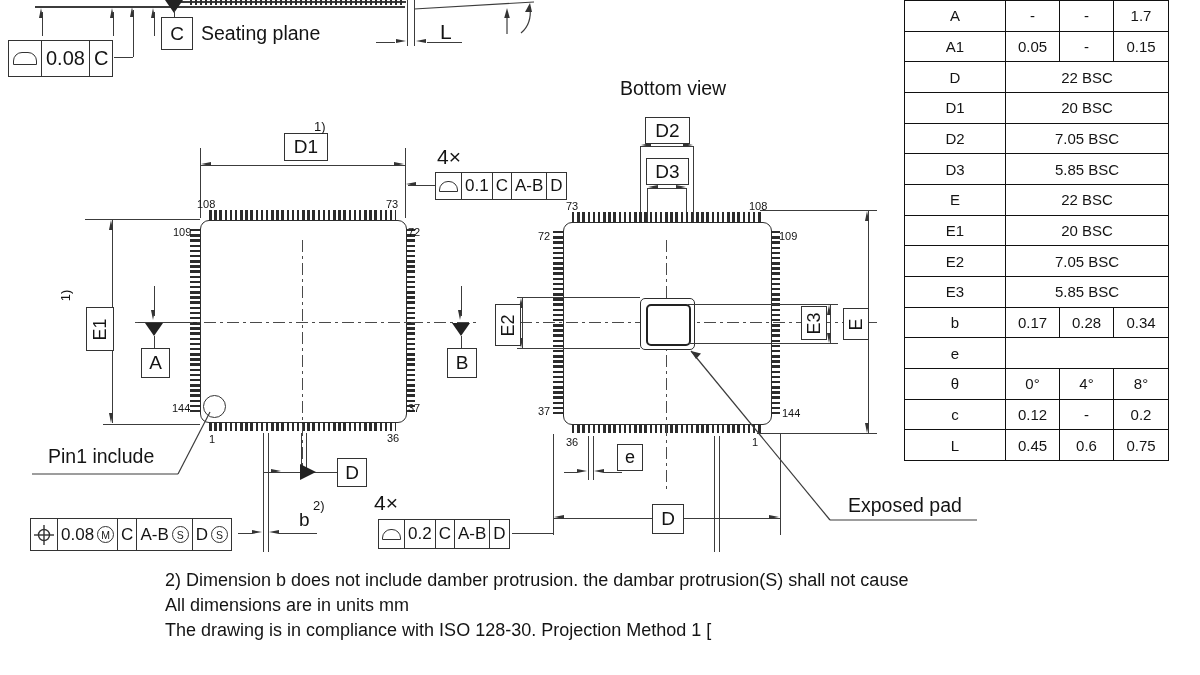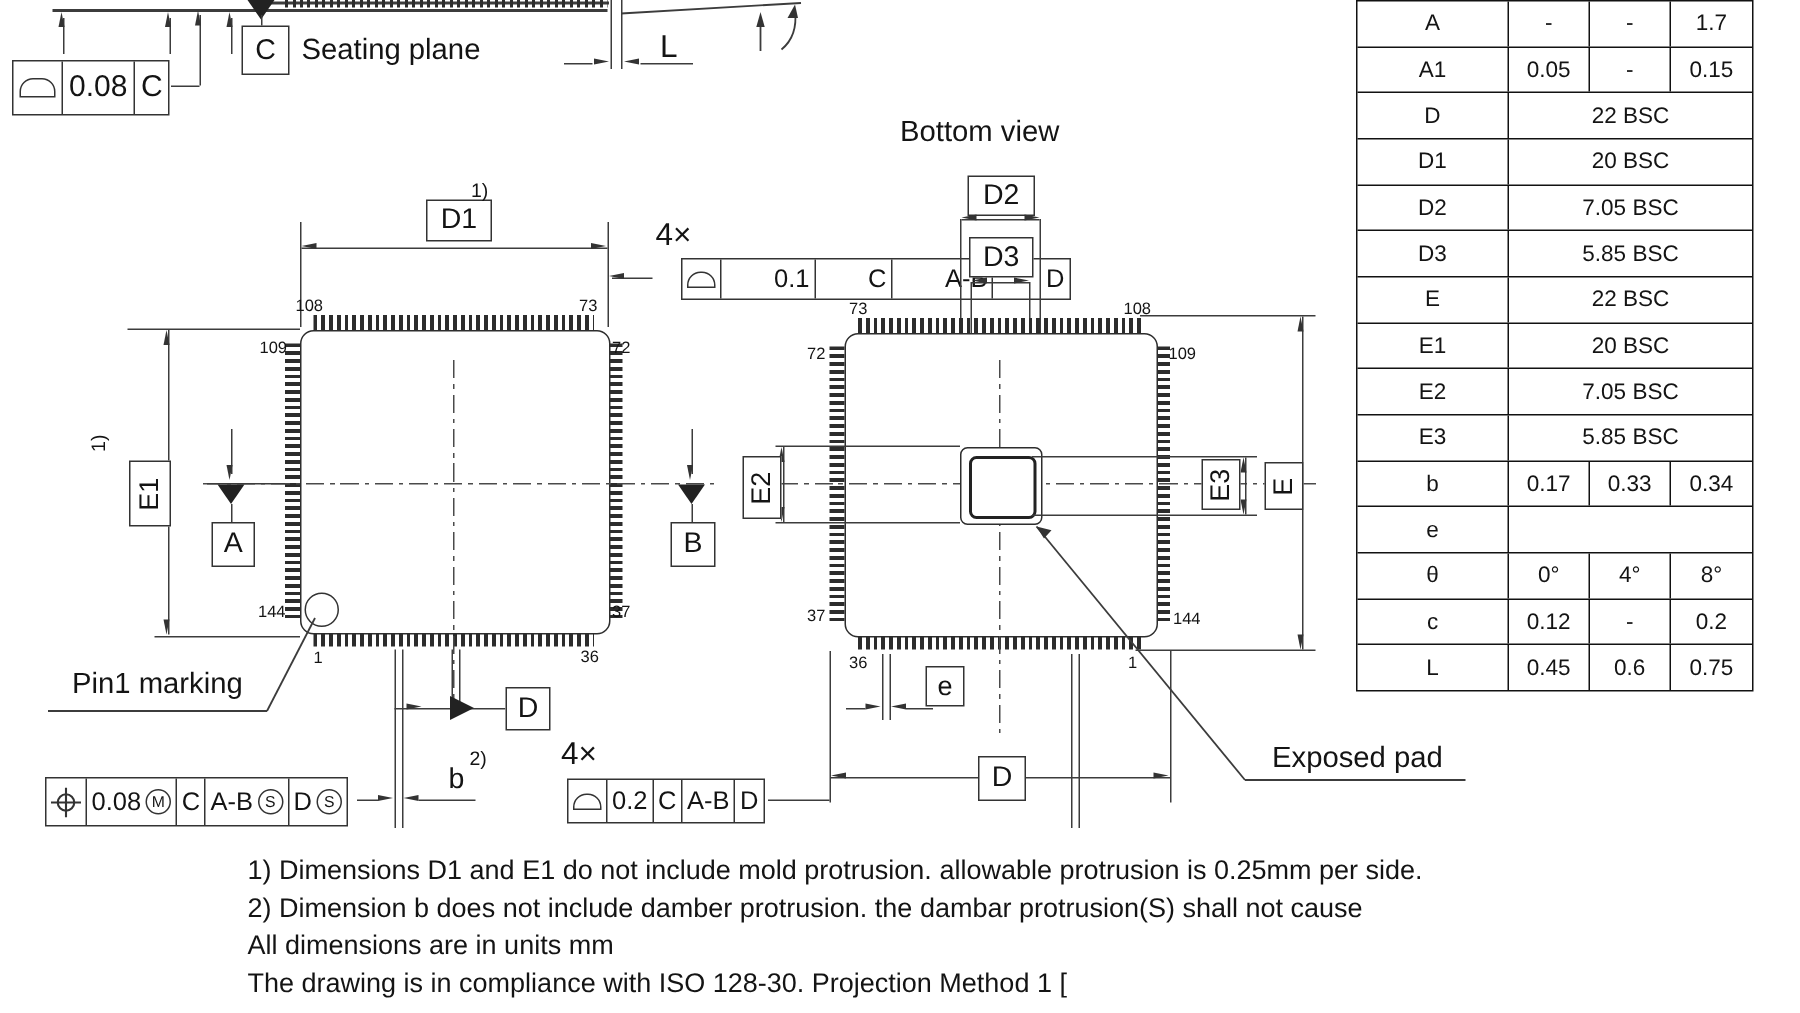--- a/index.html
+++ b/index.html
@@ -97,21 +97,21 @@
   <div class="ln" style="left:405px;top:148px;width:1px;height:70px;"></div>
   <div class="ln" style="left:201px;top:165px;width:204px;height:1px;"></div>
   <div class="ar ar-l" style="left:201px;top:162.2px;"></div>
   <div class="ar ar-r" style="left:394px;top:162.2px;"></div>
   <div class="bx" style="left:284px;top:133px;width:42px;height:26px;">
     <span>D1</span>
   </div>
   <div class="txt t13" style="left:314px;top:119px;">1)</div>
 
   <div class="txt t21" style="left:437px;top:145px;">4×</div>
-  <div class="fcf" style="left:454px;top:172px;height:26px;gap:32px;">
+  <div class="fcf" style="left:435px;top:172px;height:26px;">
     <div class="cell">
         <div class="halfdisc"></div>
       </div>
     <div class="cell">0.1</div>
     <div class="cell">C</div>
     <div class="cell">A-B</div>
     <div class="cell">D</div>
   </div>
   <div class="ln" style="left:408px;top:185px;width:27px;height:1px;"></div>
   <div class="ar ar-l" style="left:406px;top:182.2px;"></div>
@@ -155,21 +155,21 @@
 
   <div class="ln" style="left:461px;top:286px;width:1px;height:30px;"></div>
   <div class="ar ar-d" style="left:458.2px;top:310px;"></div>
   <div class="tri tri-dn" style="left:452px;top:323px;"></div>
   <div class="ln" style="left:461px;top:336px;width:1px;height:12px;"></div>
   <div class="bx" style="left:447px;top:348px;width:28px;height:28px;">
     <span>B</span>
   </div>
 
   <div style="position:absolute;left:203px;top:395px;width:21px;height:21px;border:1.6px solid #333;border-radius:50%;background:#fff;"></div>
-  <div class="txt t19" style="left:48px;top:445px;">Pin1 marking</div>
+  <div class="txt t19" style="left:48px;top:445px;">Pin1 include</div>
 
   <div class="ln" style="left:263px;top:433px;width:1px;height:119px;"></div>
   <div class="ln" style="left:268px;top:433px;width:1px;height:119px;"></div>
   <div class="ln" style="left:301px;top:433px;width:1px;height:39px;"></div>
   <div class="ln" style="left:306px;top:433px;width:1px;height:39px;"></div>
 
   <div class="ln" style="left:263px;top:472px;width:74px;height:1px;"></div>
   <div class="ar ar-r" style="left:271px;top:469.2px;"></div>
   <div class="tri tri-rt" style="left:300px;top:464px;"></div>
   <div class="bx" style="left:337px;top:458px;width:28px;height:27px;">
@@ -199,21 +199,21 @@
     <div class="cell">
       <span>A-B</span>
       <span class="circ">S</span>
     </div>
     <div class="cell">
       <span>D</span>
       <span class="circ">S</span>
     </div>
   </div>
 
-  <div class="txt t19" style="left:600px;top:77px;">Bottom view</div>
+  <div class="txt t19" style="left:620px;top:77px;">Bottom view</div>
 
   <div class="bx" style="left:645px;top:117px;width:43px;height:25px;">
     <span>D2</span>
   </div>
   <div class="ln" style="left:641px;top:146px;width:52px;height:1px;"></div>
   <div class="ar ar-l" style="left:641px;top:143.2px;"></div>
   <div class="ar ar-r" style="left:683px;top:143.2px;"></div>
   <div class="ln" style="left:640px;top:146px;width:1px;height:153px;"></div>
   <div class="ln" style="left:693px;top:146px;width:1px;height:153px;"></div>
 
@@ -304,21 +304,20 @@
     <div class="cell">0.2</div>
     <div class="cell">C</div>
     <div class="cell">A-B</div>
     <div class="cell">D</div>
   </div>
   <div class="ln" style="left:512px;top:533px;width:41px;height:1px;"></div>
 
   <div class="txt t19" style="left:848px;top:494px;">Exposed pad</div>
 
   <div class="notes">
-    <div>1) Dimensions D1 and E1 do not include mold protrusion. allowable protrusion is 0.25mm per side.</div>
     <div>2) Dimension b does not include damber protrusion. the dambar protrusion(S) shall not cause</div>
     <div>All dimensions are in units mm</div>
     <div>The drawing is in compliance with ISO 128-30. Projection Method 1 [</div>
   </div>
 
   <div class="dtable">
     <div class="trow">
         <div class="tc tsym">A</div>
         <div class="tc tval">-</div>
         <div class="tc tval">-</div>
@@ -358,21 +357,21 @@
         <div class="tc tsym">E2</div>
         <div class="tc tspan">7.05 BSC</div>
       </div>
     <div class="trow">
         <div class="tc tsym">E3</div>
         <div class="tc tspan">5.85 BSC</div>
       </div>
     <div class="trow">
         <div class="tc tsym">b</div>
         <div class="tc tval">0.17</div>
-        <div class="tc tval">0.33</div>
+        <div class="tc tval">0.28</div>
         <div class="tc tval tlast">0.34</div>
       </div>
     <div class="trow">
         <div class="tc tsym">e</div>
       </div>
     <div class="trow">
         <div class="tc tsym">θ</div>
         <div class="tc tval">0°</div>
         <div class="tc tval">4°</div>
         <div class="tc tval tlast">8°</div>

